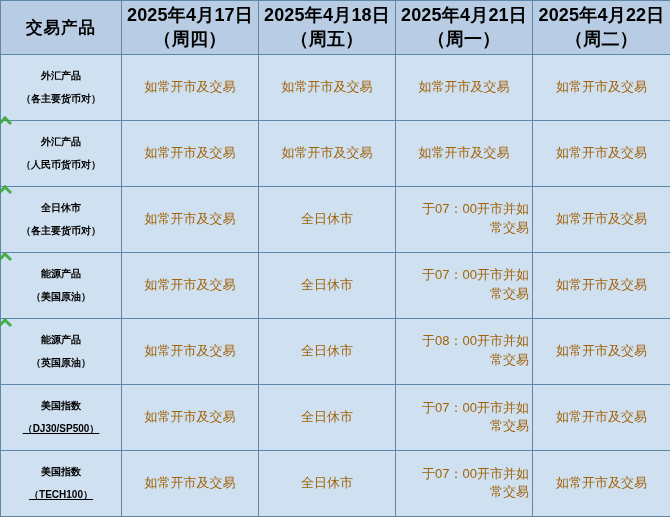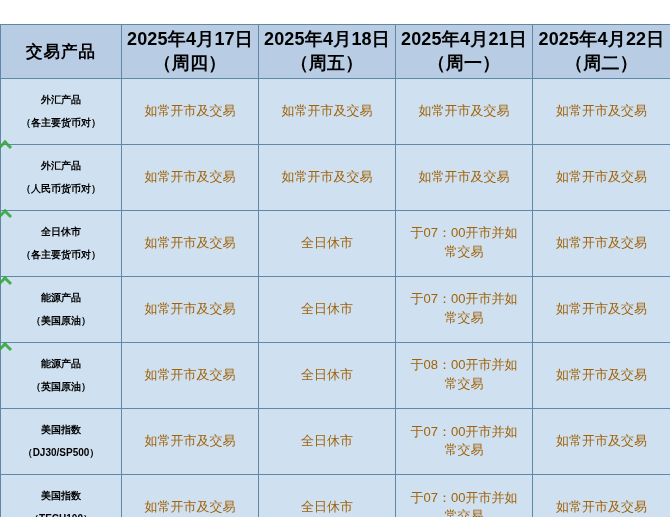--- a/index.html
+++ b/index.html
@@ -11,21 +11,20 @@
     width: 670px;
     height: 517px;
     font-family: "Liberation Sans", sans-serif;
     overflow: hidden;
   }
   #sheet {
     position: relative;
     width: 670px;
     height: 432px;
     box-sizing: border-box;
-    margin-top: 24px;
   }
   table.schedule {
     border-collapse: collapse;
     table-layout: fixed;
     width: 670px;
     height: 517px;
   }
   table.schedule td {
     border: 1px solid #5f87a8;
     vertical-align: middle;
@@ -60,31 +59,31 @@
   td.prod {
     background: #cfe0f0;
     font-size: 10px;
     font-weight: bold;
     color: #000000;
     line-height: 1.5;
     padding: 4px 2px;
   }
   td.prod .l1 { display: block; }
   td.prod .l2 { display: block; margin-top: 8px; }
-  td.prod .code { font-weight: bold; letter-spacing: 0px; }
+  td.prod .code { font-weight: bold; letter-spacing: 0px; text-decoration: underline; }
 
   
   td.status {
     background: #cfe0f0;
     font-size: 13px;
     color: #a16207;
     line-height: 1.45;
     font-weight: normal;
   }
-  td.status.two-line span { display: block; }
+  td.status.two-line span { display: block; text-align: right; }
 
   tr.body td { height: 66px; }
 
   
   .mark {
     position: absolute;
     left: 0px;
     width: 7px;
     height: 7px;
     background: transparent;

